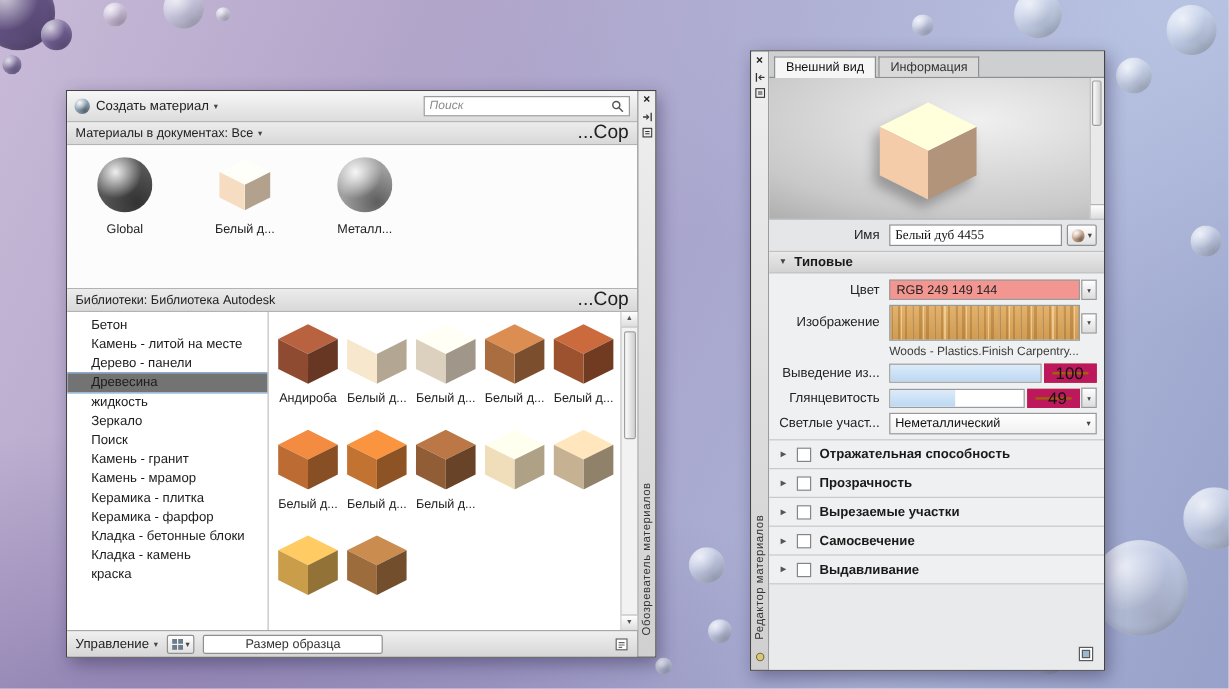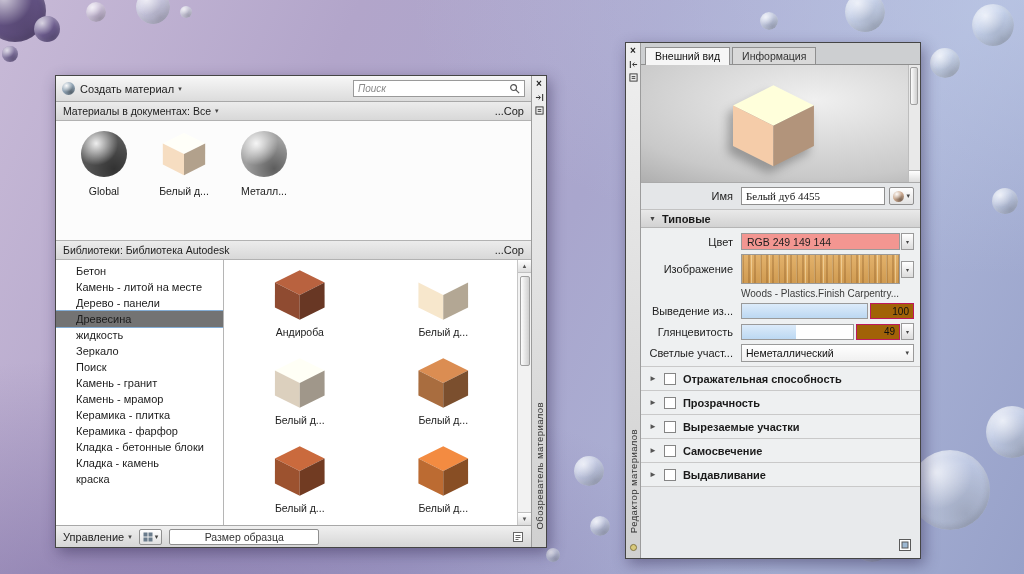--- a/index.html
+++ b/index.html
@@ -46,24 +46,24 @@
                      radial-gradient(circle at 70% 80%, rgba(0,0,0,.4), rgba(0,0,0,0) 55%); }
   .flat-btn { display:flex; align-items:center; gap:4px; background:transparent; border:0;
               font-family:inherit; font-size:11px; color:#222; cursor:default; }
   .arr { font-size:7px; color:#444; }
   .search { margin-left:auto; width:172px; height:17px; border:1px solid #9a9a9a; background:#fff;
             display:flex; align-items:center; justify-content:space-between; padding:0 4px; }
   .search-text { font-size:10px; font-style:italic; color:#8a8a8a; }
 
   .subbar { flex:0 0 19px; display:flex; align-items:center; gap:4px; padding:0 7px; font-size:10.5px;
             color:#222; background:linear-gradient(#ececec,#d8d8d8); border-bottom:1px solid #b2b2b2; }
-  .sort-btn { margin-left:auto; background:transparent; border:0; font-family:inherit; font-size:11px; color:#222; }
+  .sort-btn { margin-left:auto; background:transparent; border:0; font-family:inherit; font-size:16px; color:#222; }
 
   .doc-panel { flex:0 0 120px; background:#fcfcfc; border-bottom:1px solid #b2b2b2;
-               display:flex; gap:16px; padding:10px 0 0 16px; }
+               display:flex; gap:36px; padding:10px 0 0 16px; }
   .doc-mat { width:64px; display:flex; flex-direction:column; align-items:center; gap:8px; }
   .doc-label { font-size:10.5px; color:#222; }
   .thumb-sphere { width:46px; height:46px; border-radius:50%; background-color:currentColor;
     background-image:radial-gradient(circle at 33% 27%, rgba(255,255,255,.9), rgba(255,255,255,0) 48%),
                      radial-gradient(circle at 72% 82%, rgba(0,0,0,.42), rgba(0,0,0,0) 58%); }
 
   .cube { position:relative; width:54px; height:54px; display:inline-block; }
   .cube i { position:absolute; inset:0; display:block; }
   .cube .f-top   { clip-path:polygon(50% 4%,96% 27%,50% 50%,4% 27%);  background:currentColor; filter:brightness(1.32); }
   .cube .f-left  { clip-path:polygon(4% 27%,50% 50%,50% 96%,4% 73%);  background:currentColor; filter:brightness(1.02); }
@@ -73,21 +73,21 @@
 
   .split { flex:1 1 auto; min-height:0; display:flex; }
   .tree { flex:0 0 168px; background:#fff; border-right:1px solid #b5b5b5; padding-top:3px;
           overflow:hidden; font-size:11px; color:#1c1c1c; }
   .tree-root { display:flex; align-items:center; gap:5px; font-weight:bold; padding:2px 4px 3px 7px; }
   .tw { font-size:7px; color:#333; }
   .tree-item { padding:1px 4px 1px 20px; line-height:14px; white-space:nowrap; cursor:default; }
   .tree-item.selected { background:#737373; outline:1px solid #84aed6; }
 
   .grid-wrap { flex:1 1 auto; position:relative; background:#fff; min-width:0; }
-  .grid { position:absolute; inset:0 14px 0 0; display:grid; grid-template-columns:repeat(2,1fr);
+  .grid { position:absolute; inset:0 14px 0 0; display:grid; grid-template-columns:repeat(5,1fr);
           grid-auto-rows:88px; padding:6px 2px 0 4px; overflow:hidden; }
   .cell { display:flex; flex-direction:column; align-items:center; gap:4px; padding-top:2px; }
   .cell-label { font-size:10.5px; color:#222; height:13px; }
 
   .vscroll { position:absolute; top:0; right:0; bottom:0; width:14px; background:#f2f2f2;
              border-left:1px solid #c6c6c6; display:flex; flex-direction:column; align-items:center; }
   .sb-btn { width:100%; height:13px; font-size:6px; color:#555; display:flex; align-items:center;
             justify-content:center; background:linear-gradient(#fff,#ddd); border-bottom:1px solid #c0c0c0; }
   .sb-btn.bottom { margin-top:auto; border-top:1px solid #c0c0c0; border-bottom:0; }
   .sb-thumb { width:10px; height:90px; margin-top:3px; background:linear-gradient(90deg,#fdfdfd,#cfcfcf);
@@ -139,22 +139,22 @@
                background:linear-gradient(#fff,#dcdcdc); font-size:6px; color:#444;
                display:flex; align-items:center; justify-content:center; }
   .wood { flex:1 1 auto; height:30px; border:1px solid #9a9a9a;
     background-image:
       repeating-linear-gradient(90deg, rgba(122,74,26,.28) 0 2px, rgba(122,74,26,0) 2px 6px),
       repeating-linear-gradient(90deg, rgba(255,235,190,.5) 0 1px, rgba(255,235,190,0) 1px 9px),
       linear-gradient(#e3b26c,#d09b51); }
   .caption { margin-left:100px; font-size:10px; color:#3c3c3c; }
   .slider { flex:1 1 auto; height:16px; border:1px solid #9a9a9a; background:#fff; overflow:hidden; }
   .slider .fill { display:block; height:100%; background:linear-gradient(#dcebfa,#bcd8f2); }
-  .numbox { flex:0 0 44px; height:16px; margin-left:2px; border:1px solid #be185d; background:#a16207;
-            font-size:10px; color:#111; display:flex; align-items:center; justify-content:flex-end; padding-right:4px; }
+  .numbox { flex:0 0 44px; height:16px; margin-left:2px; border:7px solid #be185d; background:#a16207;
+            font-size:14px; color:#111; display:flex; align-items:center; justify-content:flex-end; padding-right:4px; }
   .select { flex:1 1 auto; height:18px; border:1px solid #9a9a9a; background:linear-gradient(#fff,#f0f0f0);
             font-size:10.5px; color:#111; display:flex; align-items:center; justify-content:space-between; padding:0 4px; }
 
   .sections { display:flex; flex-direction:column; background:#eef0f1; border-bottom:1px solid #c9c9c9; }
   .collapse-row { flex:0 0 24px; display:flex; align-items:center; gap:7px; padding:0 8px;
                   border-top:1px solid #c9c9c9; font-size:11px; font-weight:bold; color:#1a1a1a; }
   .tri { font-size:8px; color:#555; }
   .chk { width:12px; height:12px; border:1px solid #858585; background:#fff; flex:0 0 auto; }
 
   .editor-footer { margin-top:auto; display:flex; justify-content:flex-end; padding:0 8px 6px; background:#e8eaec; }

